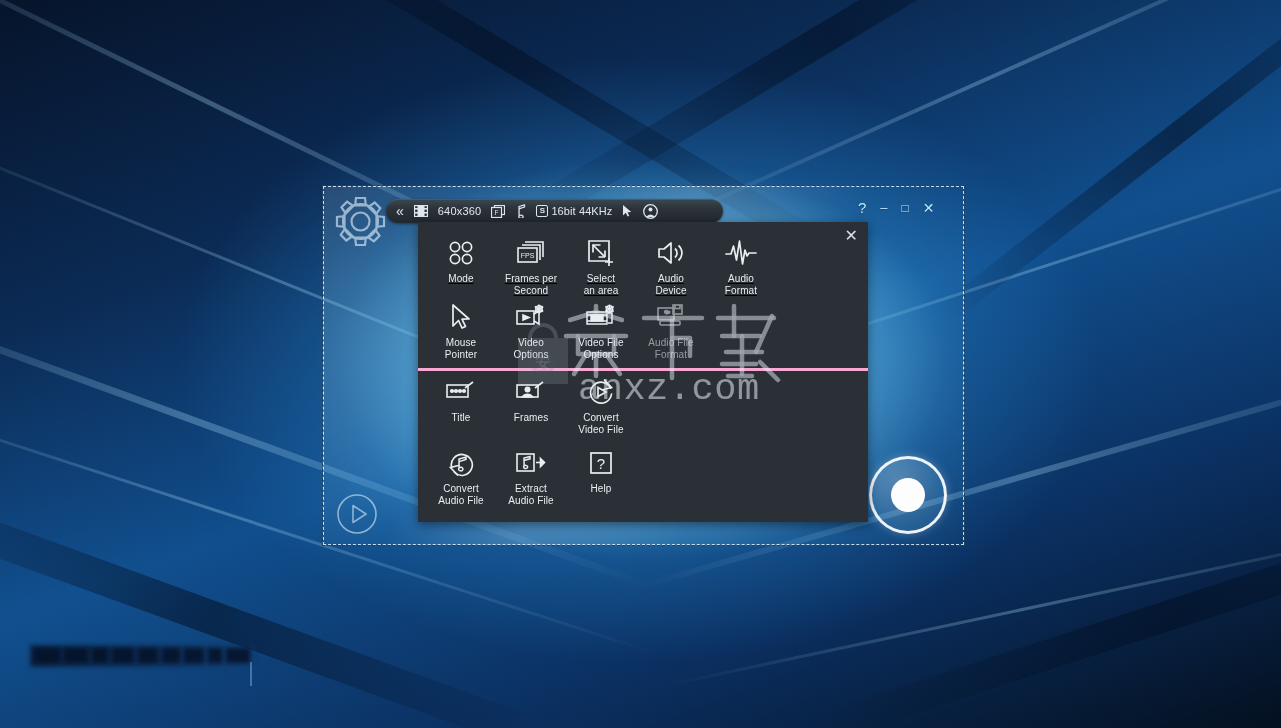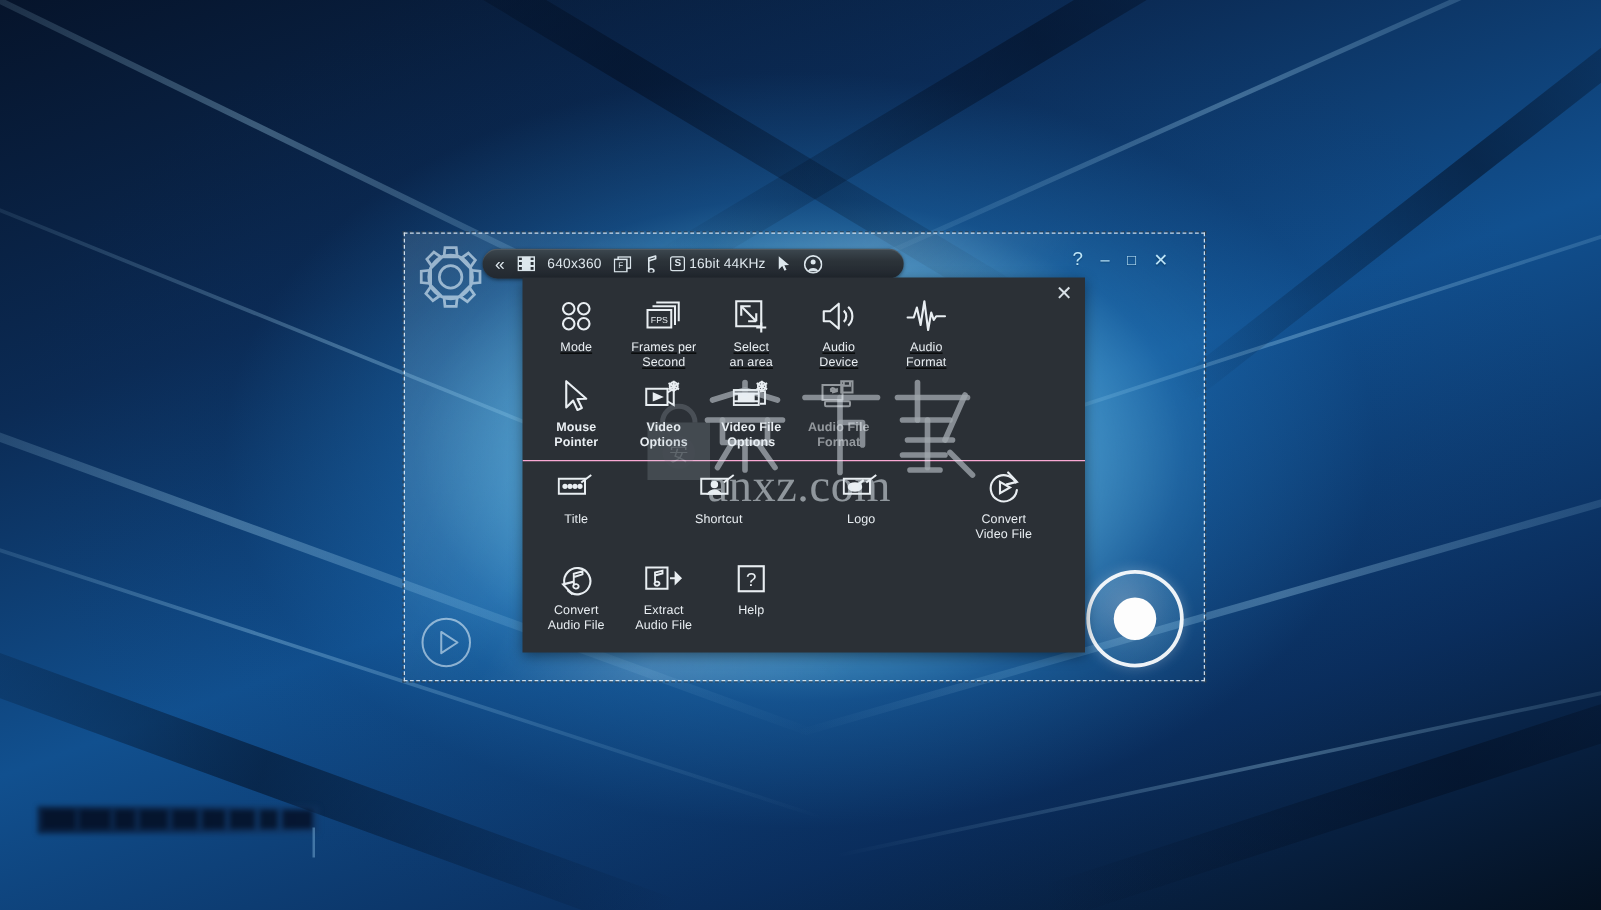--- a/index.html
+++ b/index.html
@@ -140,22 +140,22 @@
     position:absolute; right:10px; top:6px;
     color:#d9e1e7; font-size:16px; cursor:pointer; line-height:1;
     z-index:6;
   }
   .menu-row {
     display:flex;
     padding:0 8px;
     position:relative;
   }
   .menu-row.r1 { padding-top:16px; height:74px;text-decoration:underline; }
-  .menu-row.r2 { height:72px; padding-top:6px;font-weight:bold; }
-  .menu-row.r3 { height:74px; padding-top:6px; border-top:1px solid #f9a8d4;gap:44px; }
+  .menu-row.r2 { height:72px; padding-top:6px; }
+  .menu-row.r3 { height:74px; padding-top:6px; border-top:3px solid #f9a8d4; }
   .menu-row.r4 { height:74px; padding-top:6px; }
 
   .menu-item {
     flex:0 0 70px;
     display:flex; flex-direction:column; align-items:center;
     cursor:pointer;
     position:relative;
     z-index:3;
   }
   .menu-item .mi-icon {
@@ -172,23 +172,23 @@
 
   
   #watermark {
     position:absolute; left:556px; top:302px;
     width:240px; height:110px;
     pointer-events:none;
     z-index:5;
     opacity:0.62;
   }
   #watermark-text {
-    position:absolute; left:566px; top:368px;
+    position:absolute; left:578px; top:368px;
     font-size:37px;
-    font-family:Liberation Serif, serif;
+    font-family:Liberation Mono, monospace;
     color:rgba(228,236,242,0.55);
     letter-spacing:0.5px;
     pointer-events:none;
     z-index:5;
     text-align:center;
   }
   #watermark-bag {
     position:absolute; left:510px; top:318px;
     width:66px; height:68px;
     pointer-events:none; z-index:5;
@@ -477,34 +477,21 @@
       <div class="mi-icon">
         <svg width="30" height="22" viewBox="0 0 30 22">
             <g fill="none" stroke="#e9eef2" stroke-width="1.6">
           <rect x="1" y="4" width="21" height="12"></rect>
           <circle cx="11.5" cy="8.5" r="2.2" fill="#e9eef2"></circle>
           <path d="M6.5 16 a5.5 4.5 0 0 1 10 0 Z" fill="#e9eef2"></path>
           <path d="M19 7 L27 1"></path>
         </g>
           </svg>
       </div>
-      <div class="mi-label">Shortcut</div>
-    </div>
-    <div class="menu-item">
-      <div class="mi-icon">
-        <svg width="30" height="22" viewBox="0 0 30 22">
-            <g fill="none" stroke="#e9eef2" stroke-width="1.6">
-          <rect x="1" y="4" width="21" height="12"></rect>
-          <ellipse cx="10" cy="10.5" rx="5" ry="3" fill="#e9eef2"></ellipse>
-          <path d="M12 9 L17 5" stroke-width="1.8"></path>
-          <path d="M19 7 L27 1"></path>
-        </g>
-          </svg>
-      </div>
-      <div class="mi-label">Logo</div>
+      <div class="mi-label">Frames</div>
     </div>
     <div class="menu-item">
       <div class="mi-icon">
         <svg width="28" height="28" viewBox="0 0 28 28">
             <g fill="none" stroke="#e9eef2" stroke-width="1.7" stroke-linecap="round">
           <path d="M23.5 10 a10.5 10.5 0 1 0 1 6"></path>
           <path d="M17.5 2 L24.5 9.5 L16.5 11.5"></path>
           <path d="M11 9.5 L19 14 L11 18.5 Z"></path>
         </g>
           </svg>

